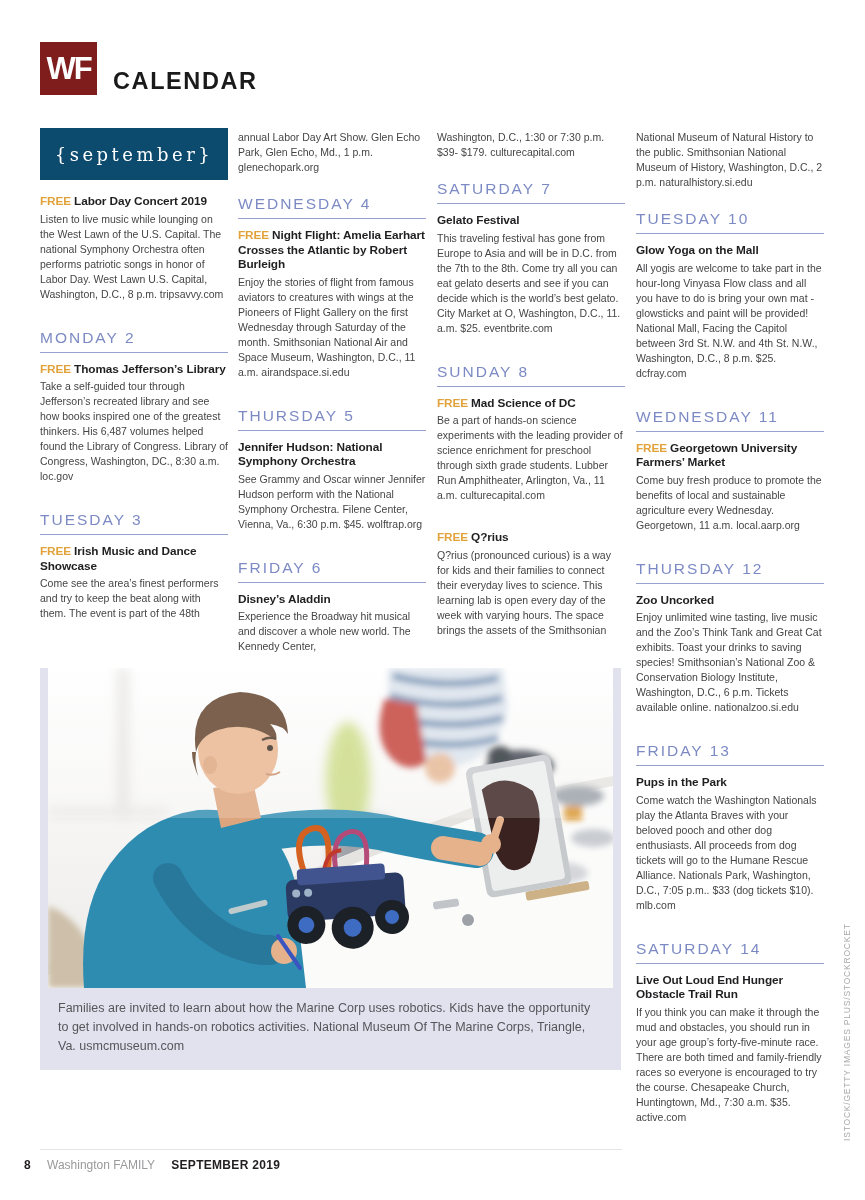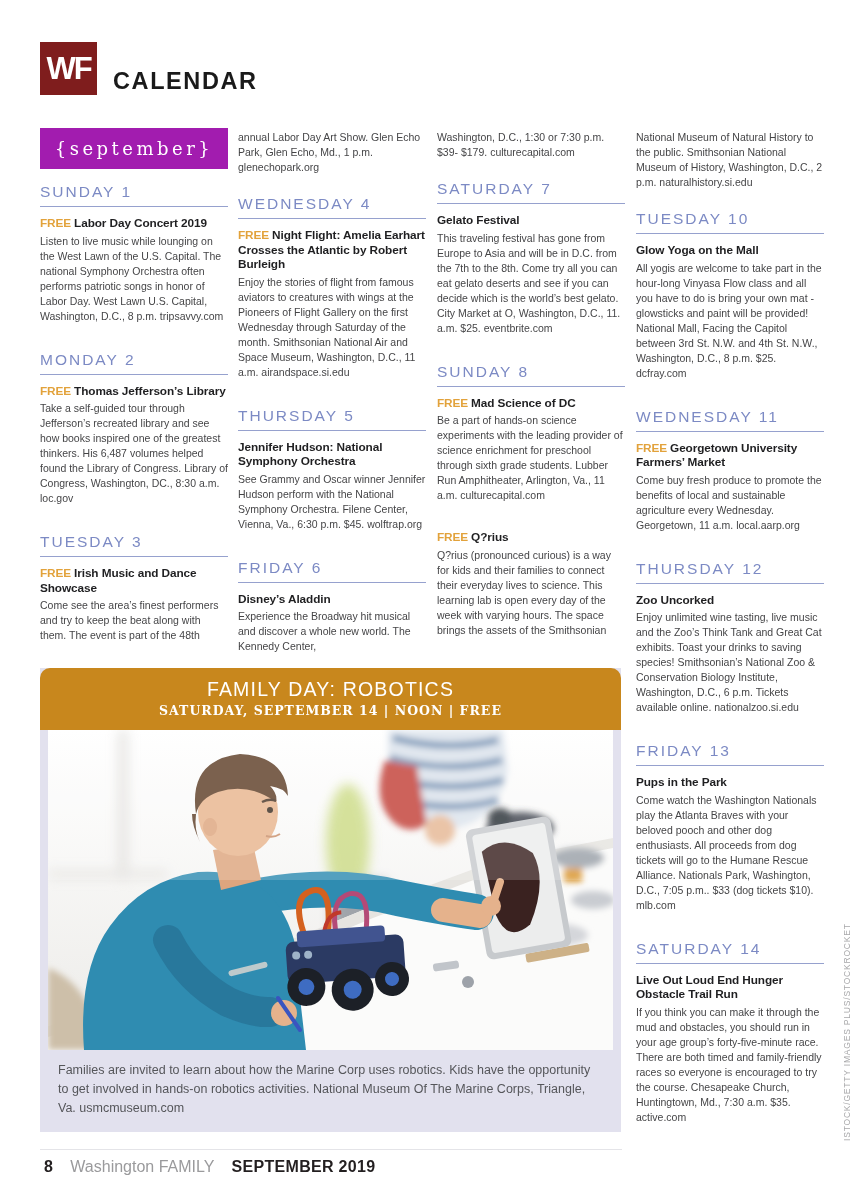--- a/index.html
+++ b/index.html
@@ -15,21 +15,21 @@
     display:flex; align-items:center; justify-content:center; letter-spacing:-2px;
   }
   .calendar-title {
     position:absolute; left:113px; top:53px; font-size:23.5px; font-weight:700;
     letter-spacing:1.6px; color:#1a1a1a;margin-top:15px;
   }
   
   .col { position:absolute; top:128px; width:188px; }
   #col1 { left:40px; } #col2 { left:238px; } #col3 { left:437px; } #col4 { left:636px; }
   .month-badge {
-    height:41px; background:#a21caf; color:#fff;
+    height:52px; background:#0c4a6e; color:#fff;
     font-family:"DejaVu Serif", serif; font-size:18px; letter-spacing:3.5px;
     display:flex; align-items:center; justify-content:center;
   }
   .overflow { font-size:10.5px; line-height:15px; color:#454547; margin:2px 0 0; }
   .section { margin-top:27px; }
   .month-badge + .section { margin-top:14px; }
   .overflow + .section { margin-top:20px; }
   .day-heading {
     margin:0 0 9px; font-size:15.5px; font-weight:400; color:#7C8AC4;
     letter-spacing:2px; border-bottom:1px solid #96A1CE; padding-bottom:5px;
@@ -45,42 +45,41 @@
   .banner {
     background:#C8871D; border-radius:10px 10px 0 0; height:62px; box-sizing:border-box;
     text-align:center; color:#fff; padding-top:9px;
   }
   .banner-title { font-size:19.5px; letter-spacing:1.2px; line-height:25px; font-weight:400; }
   .banner-sub { font-family:"DejaVu Serif", serif; font-weight:700; font-size:12.5px; letter-spacing:1px; line-height:18px; }
   .photo { display:block; margin:0 8px; width:565px; height:320px; }
   .caption { padding:11px 18px 14px; font-size:12.5px; line-height:19px; color:#55565A; }
   
   .footer-rule { position:absolute; left:40px; top:1149px; width:582px; height:1px; background:#e4e4e8; }
-  .footer { position:absolute; left:44px; top:1158px; font-size:16px; color:#231f20; }
+  .footer { position:absolute; left:24px; top:1158px; font-size:12px; color:#231f20; }
   .pg { font-weight:700; }
   .mag { color:#9a9a9c; margin-left:13px; }
   .issue { font-weight:700; margin-left:13px; letter-spacing:0.3px; }
   
   .photo-credit {
     position:absolute; left:842px; top:1141px; transform:rotate(-90deg);
     transform-origin:0 0; white-space:nowrap; font-size:8.5px;
     letter-spacing:0.8px; color:#a8a8aa;
   }
 </style>
 </head>
 <body>
 
 <div class="wf-logo">WF</div>
 <div class="calendar-title">CALENDAR</div>
 
 <div class="col" id="col1">
   <div class="month-badge">{september}</div>
 
   <section class="section">
-    <h2 class="day-heading">SUNDAY 1</h2>
     <h3 class="event-title"><span class="free">FREE</span><span>Labor Day Concert 2019</span></h3>
     <p class="event-body">Listen to live music while lounging on the West Lawn of the U.S. Capital. The national Symphony Orchestra often performs patriotic songs in honor of Labor Day. West Lawn U.S. Capital, Washington, D.C., 8 p.m. tripsavvy.com</p>
   </section>
 
   <section class="section">
     <h2 class="day-heading">MONDAY 2</h2>
     <h3 class="event-title"><span class="free">FREE</span><span>Thomas Jefferson’s Library</span></h3>
     <p class="event-body">Take a self-guided tour through Jefferson’s recreated library and see how books inspired one of the greatest thinkers. His 6,487 volumes helped found the Library of Congress. Library of Congress, Washington, DC., 8:30 a.m. loc.gov</p>
   </section>
 
@@ -162,24 +161,20 @@
   </section>
 
   <section class="section">
     <h2 class="day-heading">SATURDAY 14</h2>
     <h3 class="event-title"><span>Live Out Loud End Hunger Obstacle Trail Run</span></h3>
     <p class="event-body">If you think you can make it through the mud and obstacles, you should run in your age group’s forty-five-minute race. There are both timed and family-friendly races so everyone is encouraged to try the course. Chesapeake Church, Huntingtown, Md., 7:30 a.m. $35. active.com</p>
   </section>
 </div>
 
 <div class="feature">
-  <div class="banner">
-    <div class="banner-title">FAMILY DAY: ROBOTICS</div>
-    <div class="banner-sub">SATURDAY, SEPTEMBER 14 | NOON | FREE</div>
-  </div>
 
   <svg class="photo" viewBox="0 0 565 320" preserveAspectRatio="none" xmlns="http://www.w3.org/2000/svg">
     <defs>
       <filter id="blur6">
           <feGaussianBlur stdDeviation="6"></feGaussianBlur>
         </filter>
       <filter id="blur3">
           <feGaussianBlur stdDeviation="3"></feGaussianBlur>
         </filter>
       <linearGradient id="bgGrad" x1="0" y1="0" x2="0" y2="1">

